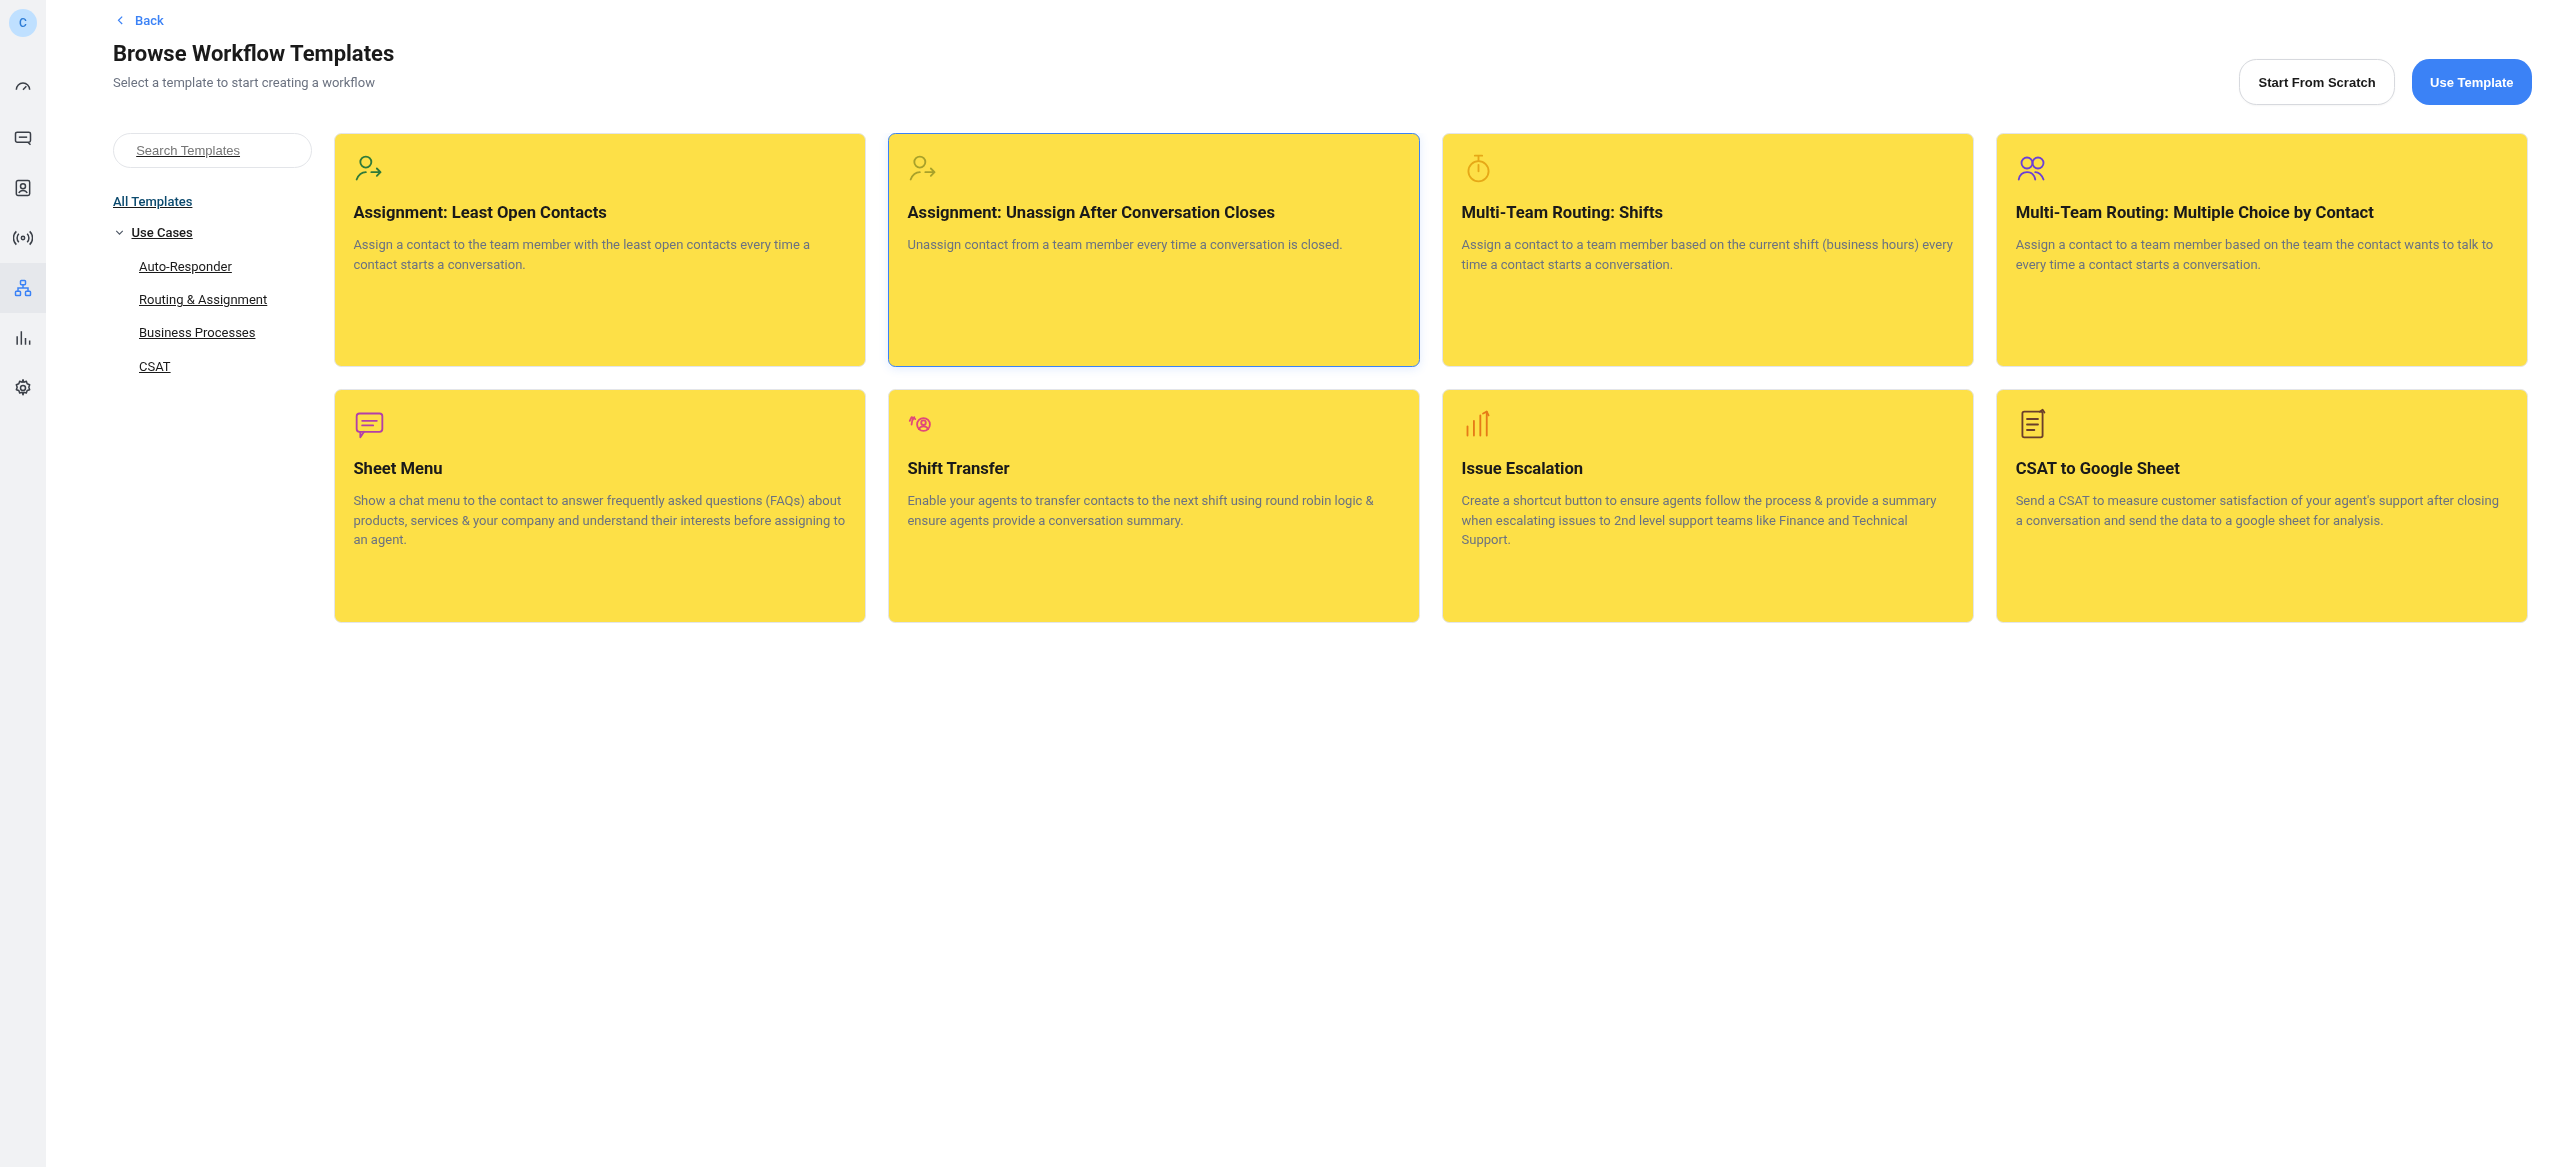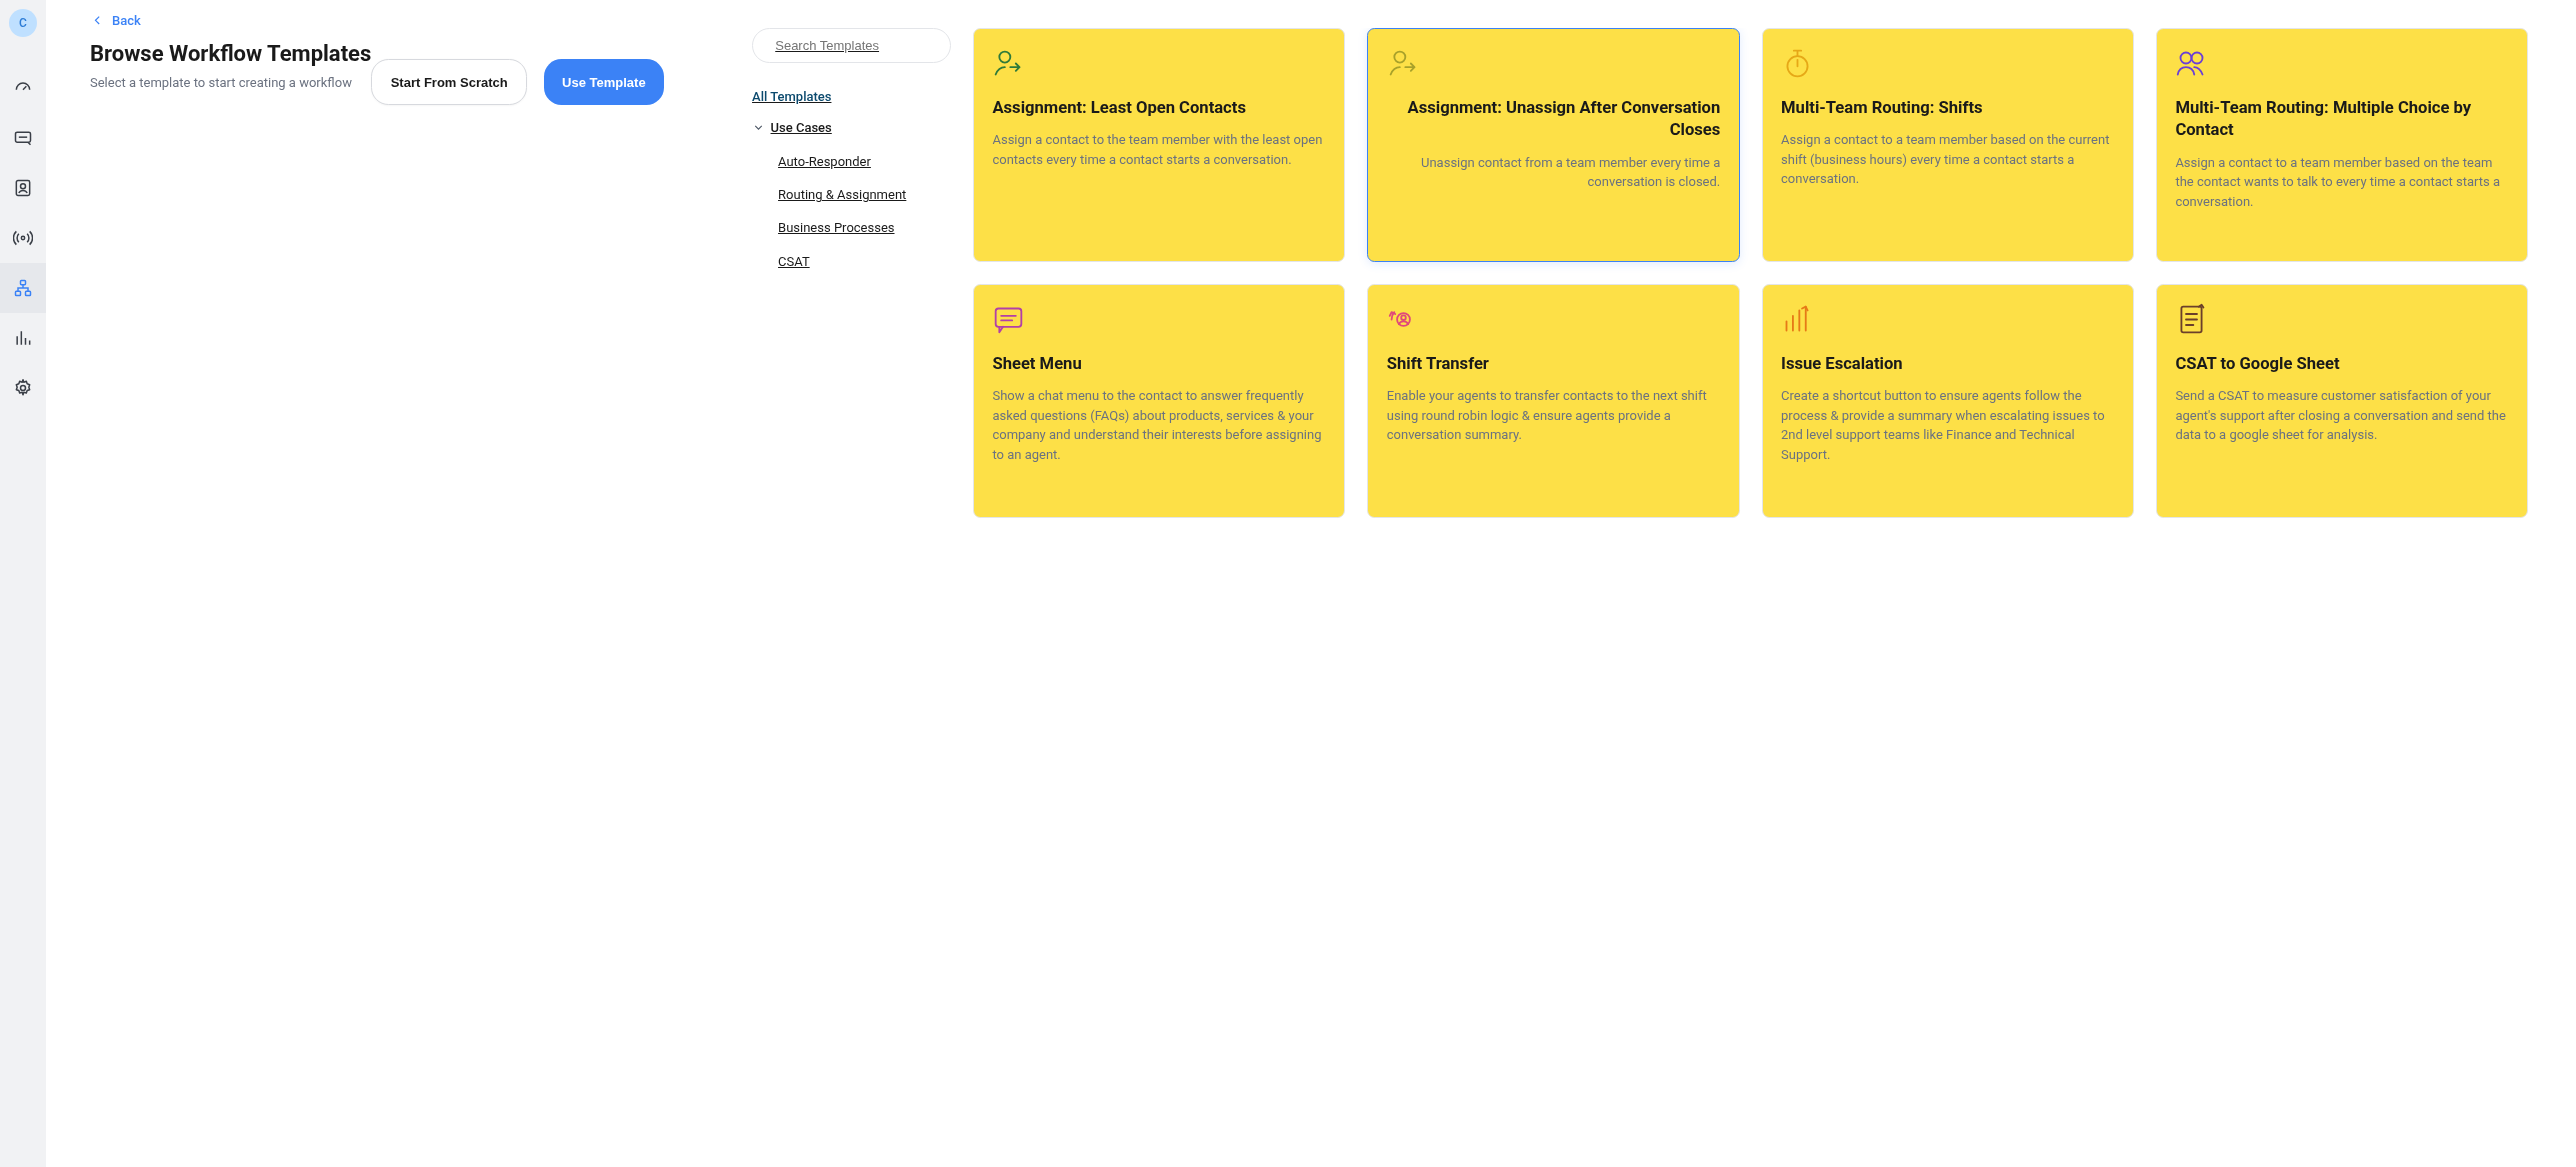--- a/index.html
+++ b/index.html
@@ -34,22 +34,23 @@
       width: 46px; height: 50px;
       display: flex; align-items: center; justify-content: center;
       color: #3a3f47;
       cursor: pointer;
     }
     .nav-icon.active { background: #e6e8ec; color: #3b82f6; }
     .nav-icon svg { width: 20px; height: 20px; stroke: currentColor; fill: none; stroke-width: 1.8; }
     .main {
       flex: 1;
       display: flex;
-      flex-direction: row;
+      flex-direction: column;
       overflow: hidden;
+      padding-left: 23px;
     }
     .header {
       padding: 13px 44px 0 44px;
       display: flex;
       justify-content: space-between;
       align-items: flex-start;
     }
     .header-left { flex: 1; }
     .back-link {
       display: inline-flex; align-items: center;
@@ -111,21 +112,21 @@
       padding-bottom: 37px;
     }
     .card {
       border: 0.9px solid #e3e5e9;
       border-radius: 7.4px;
       padding: 18.4px;
       min-height: 234px;
       cursor: pointer;
       background: #fde047;
     }
-    .card.selected { border: 1.4px solid #3b82f6; box-shadow: 0 1.8px 9.2px rgba(59,130,246,0.15); text-align: right; }
+    .card.selected { border: 1.4px solid #3b82f6; box-shadow: 0 1.8px 9.2px rgba(59,130,246,0.15); }
     .card-icon { width: 33px; height: 33px; margin-bottom: 16.6px; }
     .card-icon svg { width: 100%; height: 100%; fill: none; stroke-width: 2; }
     .card-title { font-size: 16.6px; font-weight: 700; color: #1a1a1a; margin-bottom: 11px; line-height: 1.35; }
     .card-desc { font-size: 13px; color: #6b7280; line-height: 1.5; }
   </style>
 </head>
 <body>
 
 <div class="app">
   <div class="sidebar">

